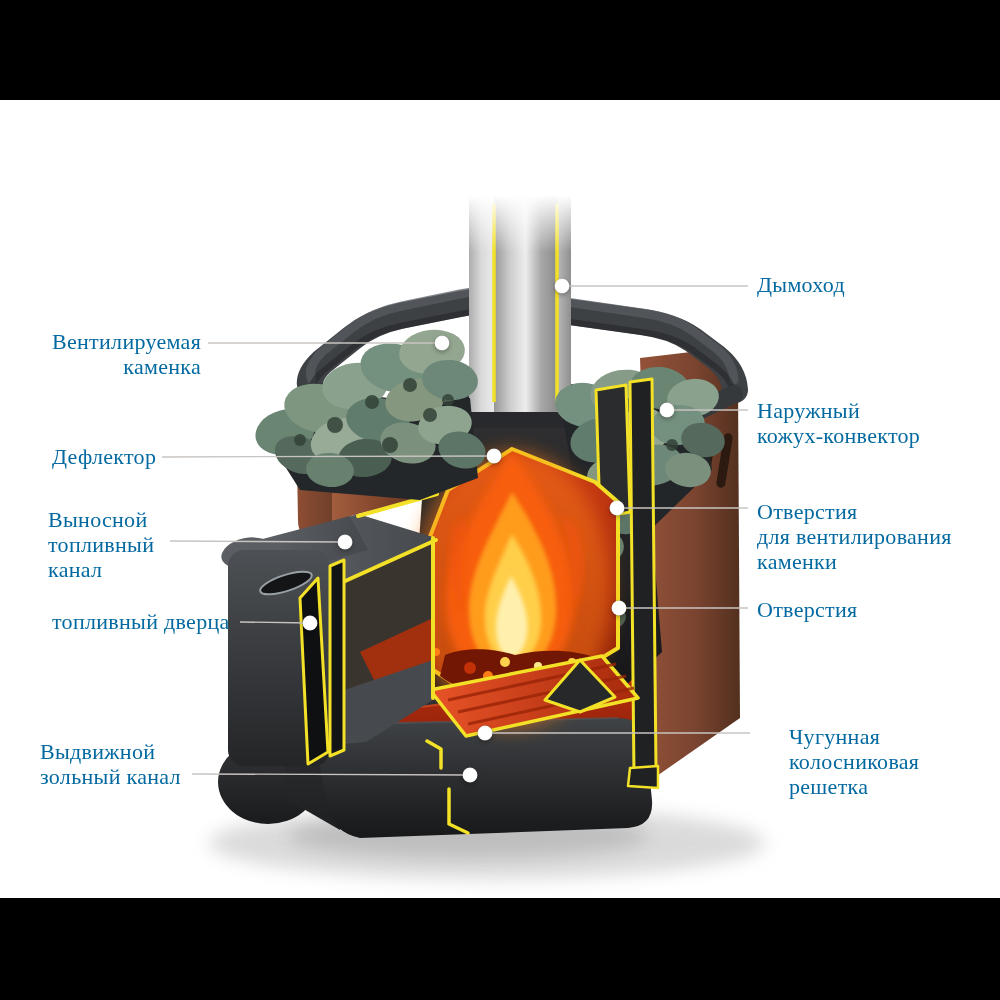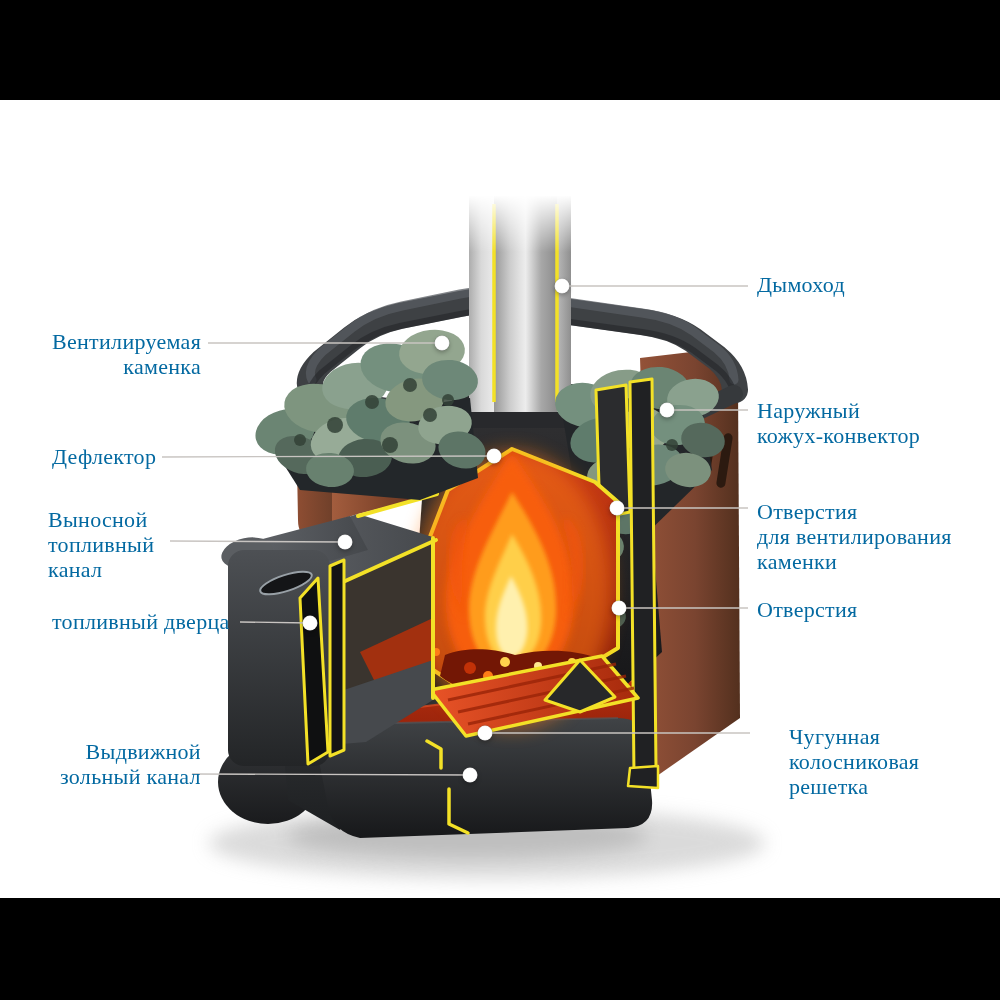--- a/index.html
+++ b/index.html
@@ -5,21 +5,21 @@
   html,body{margin:0;padding:0;background:#fff;}
   .stage{position:relative;width:1000px;height:1000px;background:#fff;overflow:hidden;
          font-family:"Liberation Serif","DejaVu Serif",serif;}
   .bar{position:absolute;left:0;width:1000px;background:#000;}
   .bar.top{top:0;height:100px;}
   .bar.bottom{top:898px;height:102px;}
   .scene{position:absolute;left:0;top:0;width:1000px;height:1000px;}
   .label{position:absolute;color:#0369a1;font-size:22px;line-height:25px;letter-spacing:.3px;}
   .label span{display:block;white-space:nowrap;}
   #lab0{left:52px;top:329px;text-align:right;} #lab1{left:52px;top:444px;} #lab2{left:48px;top:507px;}
-  #lab3{left:52px;top:609px;} #lab4{left:60px;top:739px;text-align:right;}
+  #lab3{left:52px;top:609px;} #lab4{left:40px;top:739px;}
   #lab5{left:757px;top:272px;} #lab6{left:757px;top:398px;} #lab7{left:757px;top:499px;}
   #lab8{left:757px;top:597px;} #lab9{left:757px;top:724px;margin-left:32px;}
   .leader{stroke:#c8c4c1;stroke-width:1.3;}
   .dot{fill:#ffffff;stroke:rgba(0,0,0,.12);stroke-width:1;}
   .dots{filter:drop-shadow(0 2px 2px rgba(0,0,0,.28));}
 </style>
 </head>
 <body>
 
 <div class="stage">

